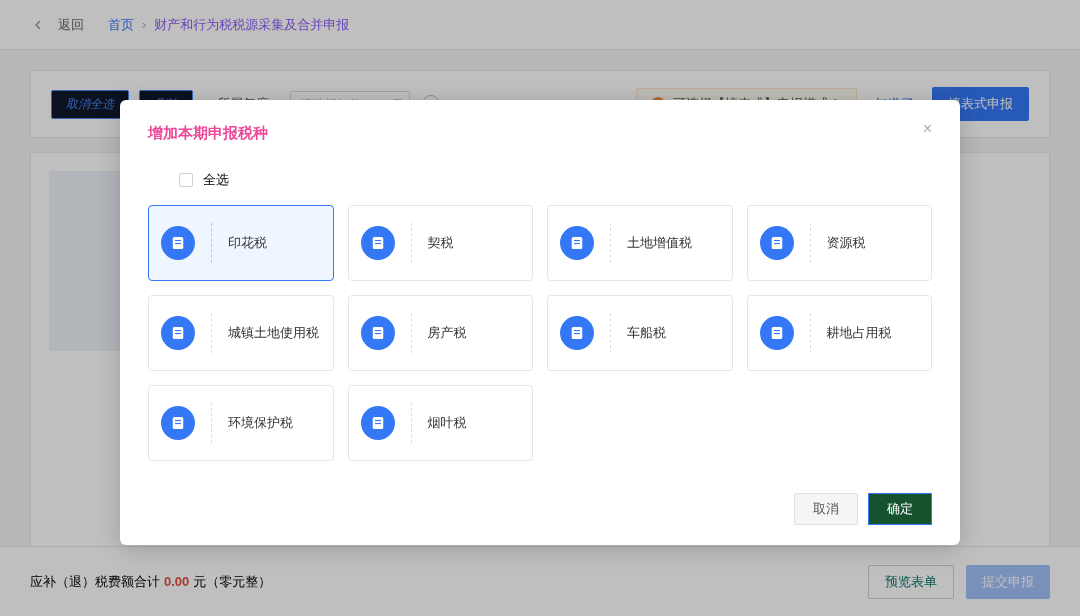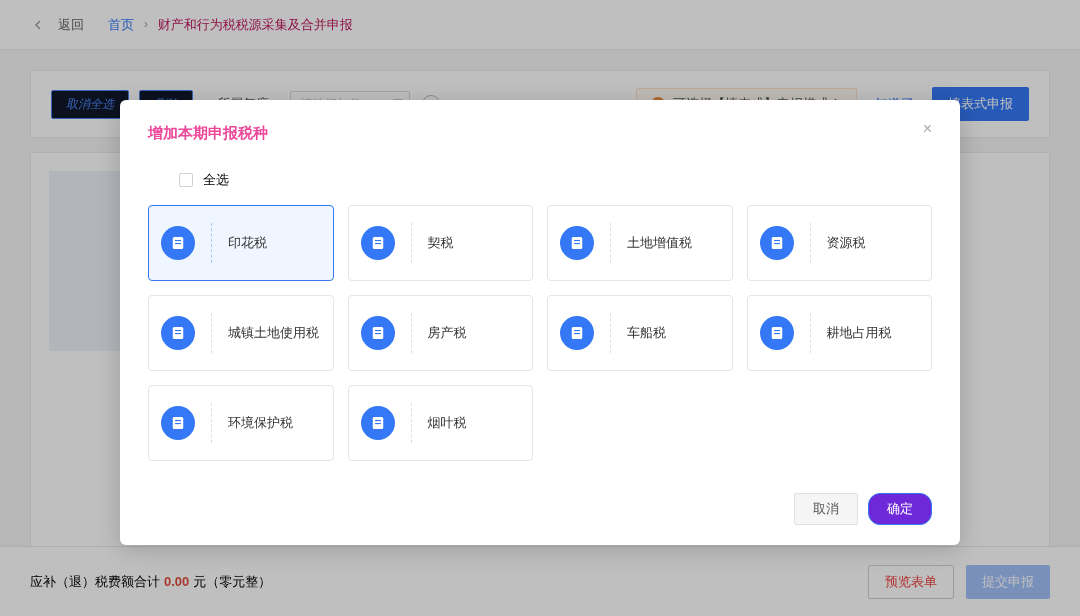--- a/index.html
+++ b/index.html
@@ -14,31 +14,30 @@
     }
     
     
     .top-bar {
       height: 50px;
       background: #fff;
       border-bottom: 1px solid #e8e8e8;
       display: flex;
       align-items: center;
       padding: 0 30px;
-      font-family: Liberation Mono, monospace;
     }
     .back-arrow {
       width: 16px; height: 16px;
       margin-right: 12px;
       color: #999;
     }
     .back-label { color: #666; margin-right: 24px; }
     .breadcrumb-link { color: #3478f6; }
     .breadcrumb-sep { color: #aaa; margin: 0 8px; }
-    .breadcrumb-current { color: #be185d; }
+    .breadcrumb-current { color: #8b5cf6; }
     
     
     .toolbar {
       margin: 20px 30px 0;
       background: #fff;
       border: 1px solid #ebebeb;
       padding: 16px 20px;
       display: flex;
       align-items: center;
     }
@@ -108,21 +107,21 @@
     
     
     .footer {
       position: absolute; bottom: 0; left: 0; right: 0;
       height: 70px; background: #fff; border-top: 1px solid #e8e8e8;
       display: flex; align-items: center; padding: 0 30px;
     }
     .footer-amount { font-weight: bold; color: #e34d3c; margin: 0 4px; text-align: center; }
     .footer-right { margin-left: auto; display: flex; gap: 12px; }
     .btn-outline-gray {
-      border: 1px solid #d0d0d0; background: #fff; color: #ef4444;
+      border: 1px solid #d0d0d0; background: #fff; color: #0f766e;
       padding: 7px 16px; border-radius: 2px; cursor: pointer; font-size: 13px;
     }
     .btn-primary-light {
       background: #a0c0f9; color: #fff; border: none; border-radius: 2px;
       padding: 7px 16px; font-size: 13px;
     }
     
     
     .overlay {
       position: absolute; inset: 0;
@@ -185,22 +184,22 @@
     .tile-label { color: #333; font-size: 13px; }
     
     .modal-footer {
       margin-top: 32px; display: flex; justify-content: flex-end; gap: 10px;
     }
     .btn-gray {
       background: #f5f5f5; border: 1px solid #e0e0e0; color: #555;
       padding: 6px 18px; border-radius: 2px; cursor: pointer; font-size: 13px;
     }
     .btn-blue {
-      background: #6d28d9; border: 1px solid #3478f6; color: #fff;
-      padding: 6px 18px; border-radius: 12px; cursor: pointer; font-size: 13px;
+      background: #14532d; border: 1px solid #3478f6; color: #fff;
+      padding: 6px 18px; border-radius: 0; cursor: pointer; font-size: 13px;
     }
   </style>
 </head>
 <body>
 
 <div class="top-bar">
   <svg class="back-arrow" viewBox="0 0 24 24" fill="none" stroke="currentColor" stroke-width="2">
       <path d="M15 6l-6 6 6 6"></path>
     </svg>
   <span class="back-label">返回</span>

